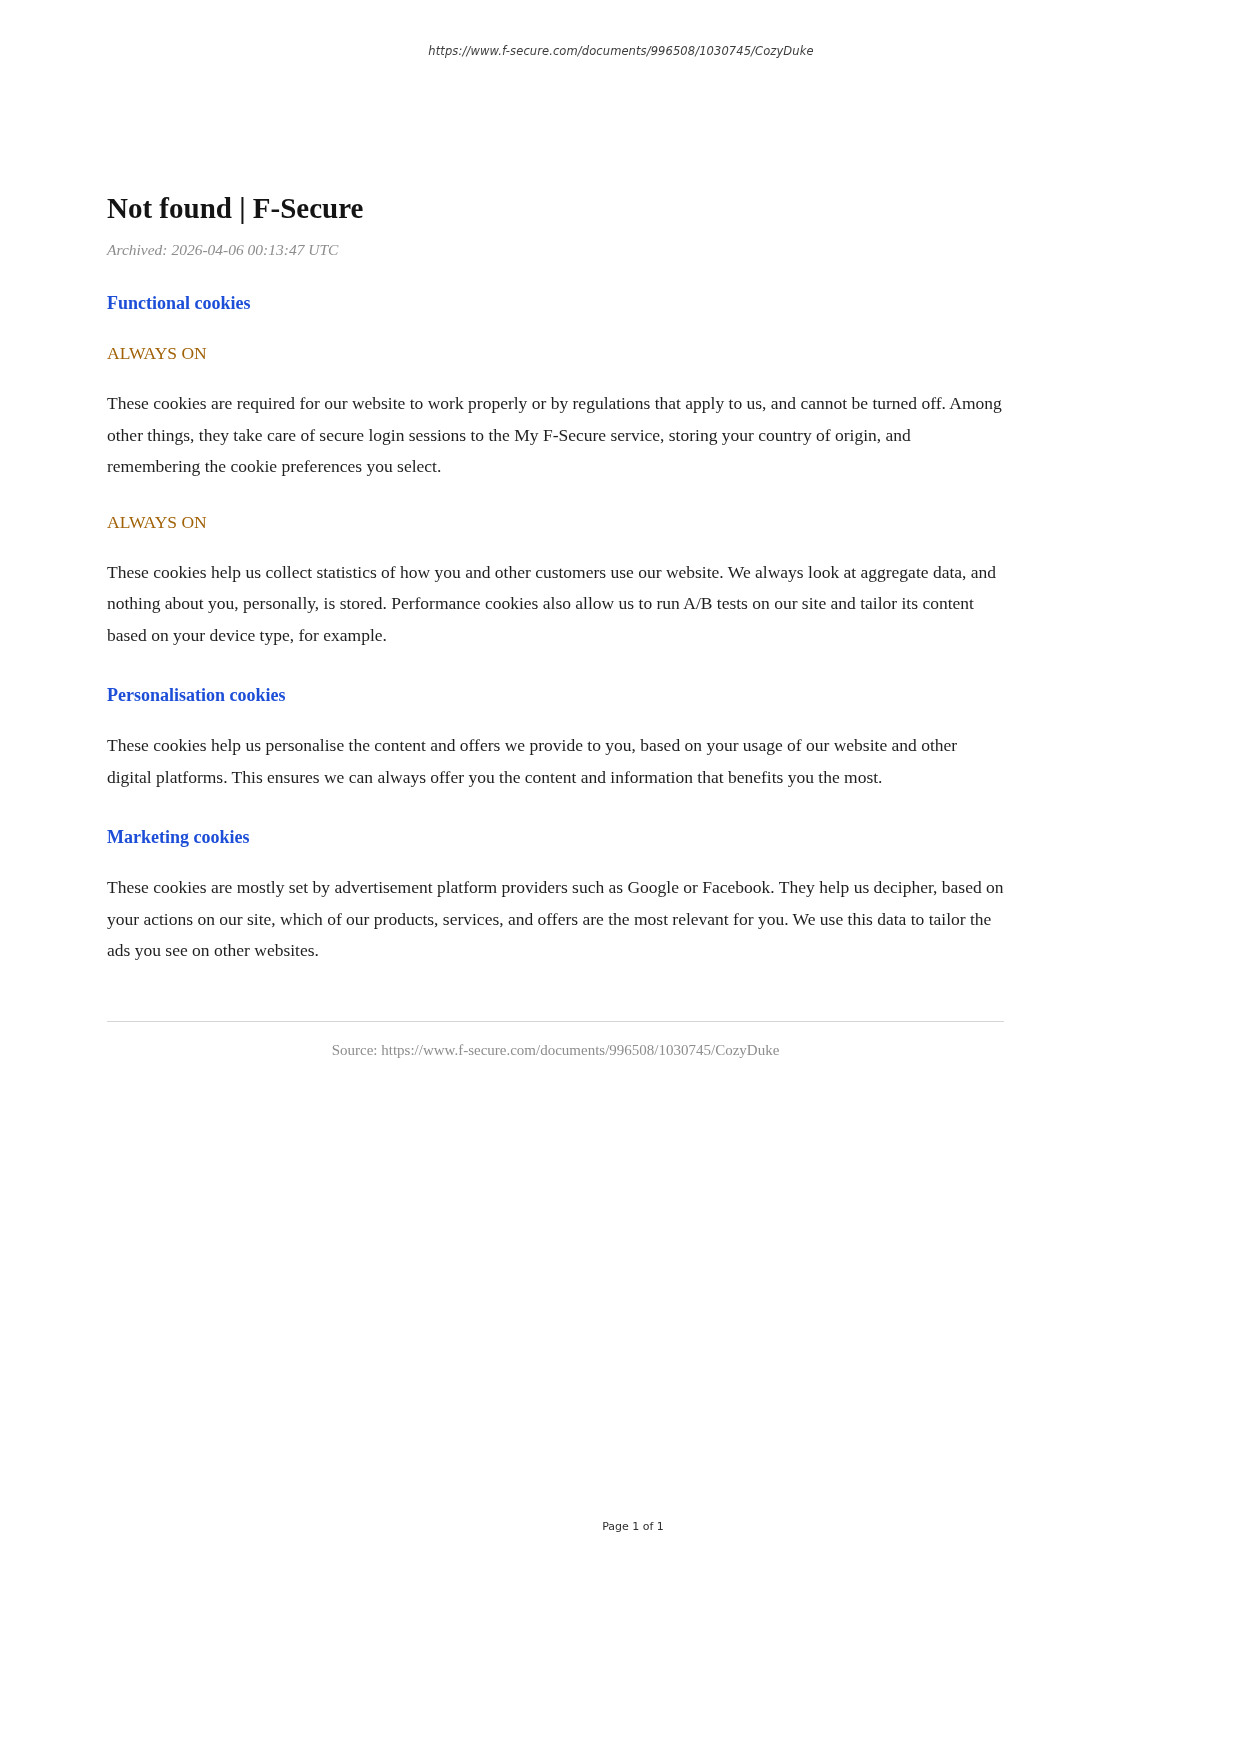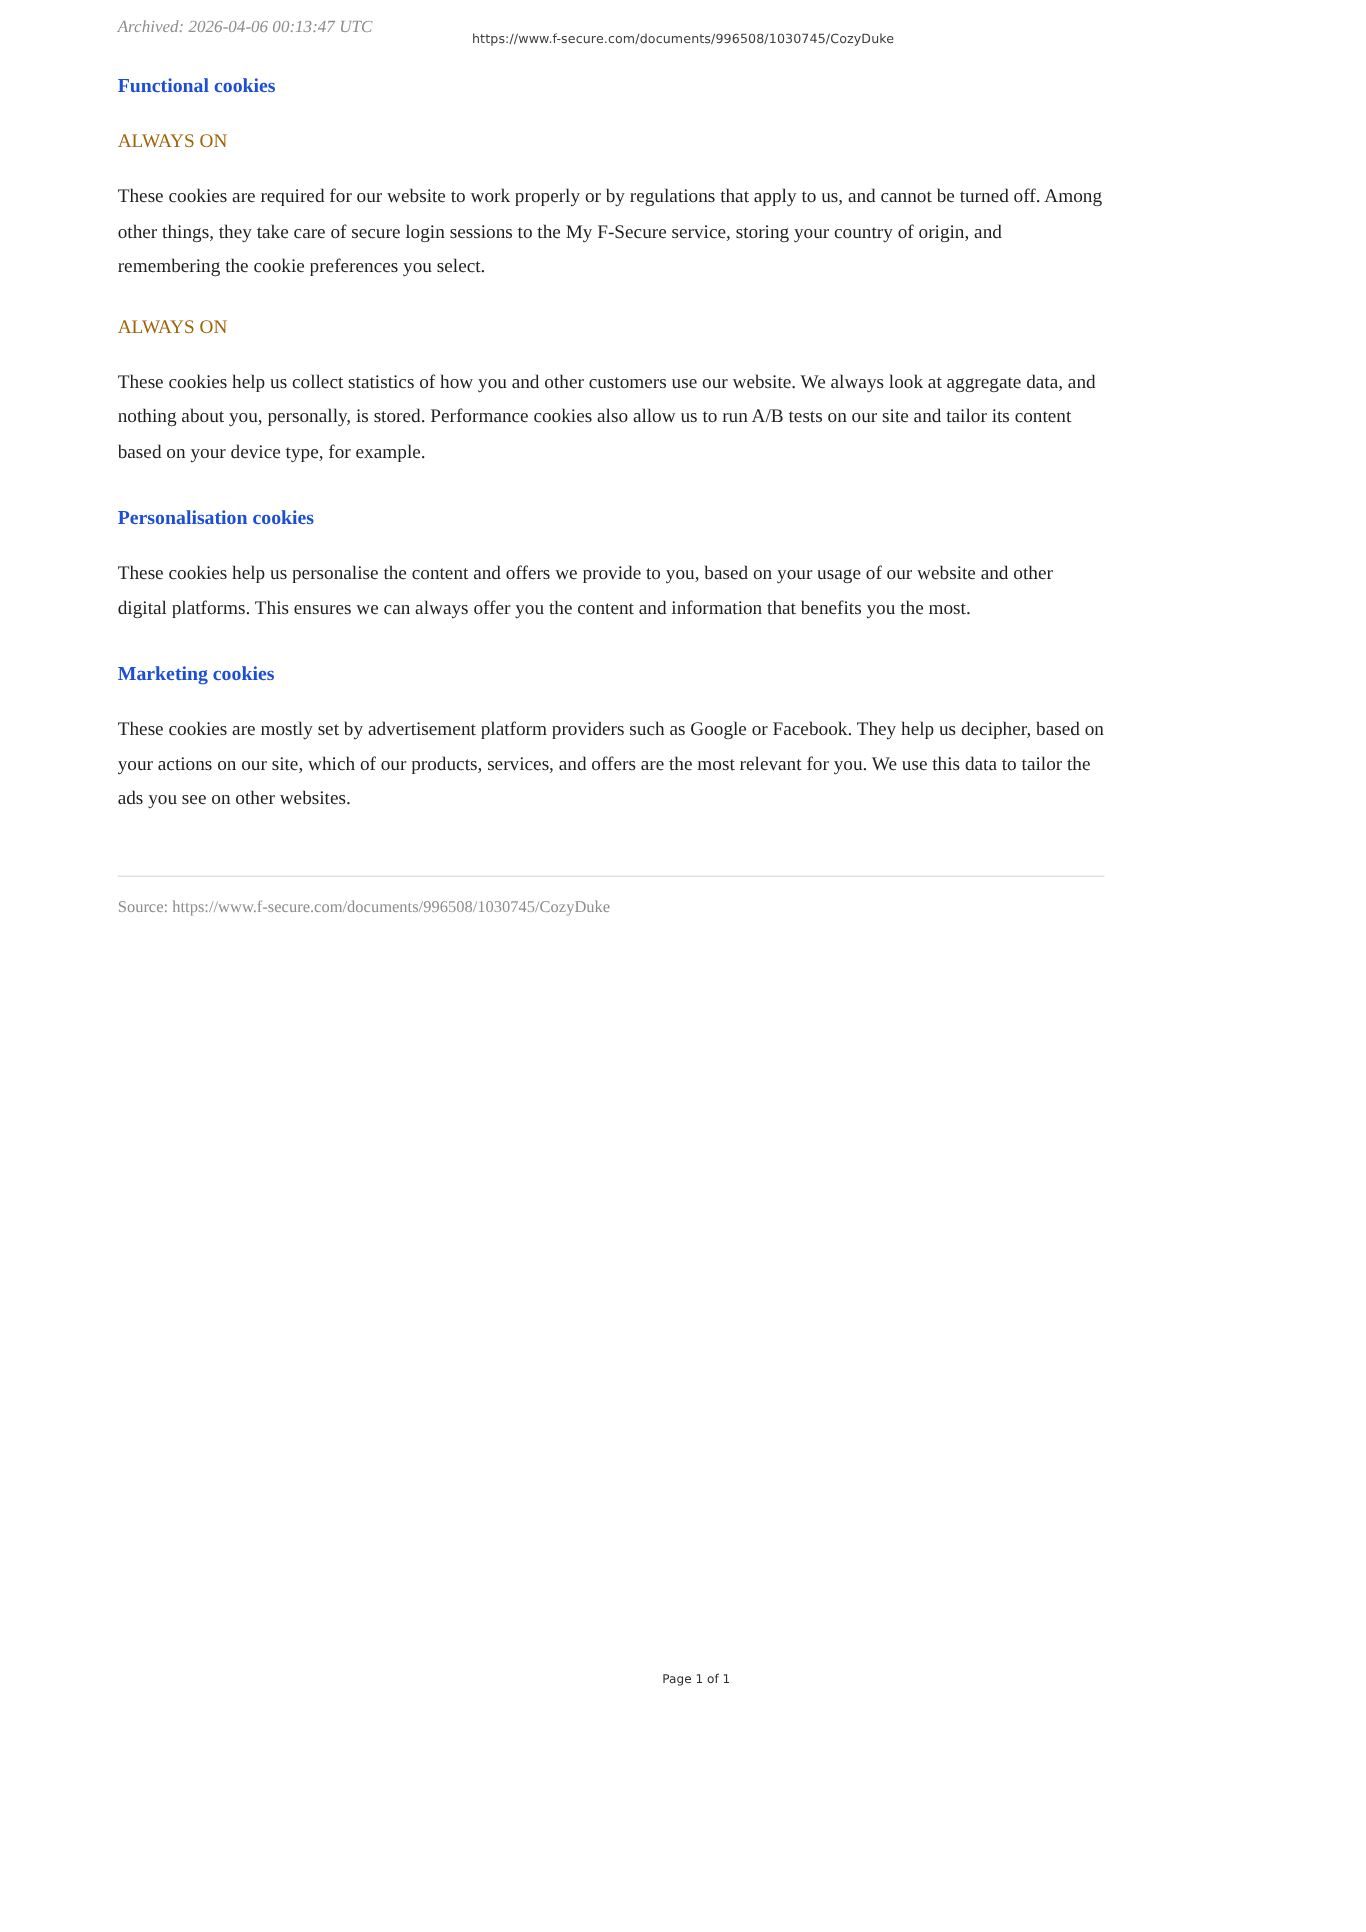--- a/index.html
+++ b/index.html
@@ -7,28 +7,29 @@
   body {
     width: 1242px;
     height: 1756px;
     background: #ffffff;
     position: relative;
     font-family: "Liberation Serif", serif;
     color: #1f1f1f;
   }
   .header-url {
     position: absolute;
-    top: 28px;
+    top: 44px;
     left: 0;
     width: 100%;
     text-align: center;
     font-family: "DejaVu Sans", "Liberation Sans", sans-serif;
     font-size: 11.5px;
     color: #3d3d3d;
     letter-spacing: 0.1px;
+    font-style: italic;
   }
   .content {
     position: absolute;
     left: 107px;
     top: 0;
     width: 897px;
   }
   .doc-title {
     margin: 192px 0 0 0;
     font-size: 29px;
@@ -62,40 +63,42 @@
   .divider {
     margin: 54px 0 0 0;
     border: none;
     border-top: 1px solid #d6d6d6;
     height: 0;
   }
   .source-line {
     margin-top: 20px;
     font-size: 15px;
     color: #8d8d8d;
+    text-align: center;
   }
   .footer-page {
     position: absolute;
     top: 1520px;
     left: 0;
     width: 100%;
     text-align: center;
     font-family: "DejaVu Sans", "Liberation Sans", sans-serif;
     font-size: 11px;
     color: #2e2e2e;
     margin-left: 12px;
   }
 </style>
 </head>
 <body>
 
 <div class="header-url">https://www.f-secure.com/documents/996508/1030745/CozyDuke</div>
 
 <div class="content">
 
+  <h1 class="doc-title">Not found | F-Secure</h1>
 
   <div class="archived">Archived: 2026-04-06 00:13:47 UTC</div>
 
   <div>
     <div class="section-heading">Functional cookies</div>
     <div class="section-status">ALWAYS ON</div>
     <div class="section-body">These cookies are required for our website to work properly or by regulations that apply to us, and cannot be turned off. Among other things, they take care of secure login sessions to the My F-Secure service, storing your country of origin, and remembering the cookie preferences you select.</div>
   </div>
 
   <div>

